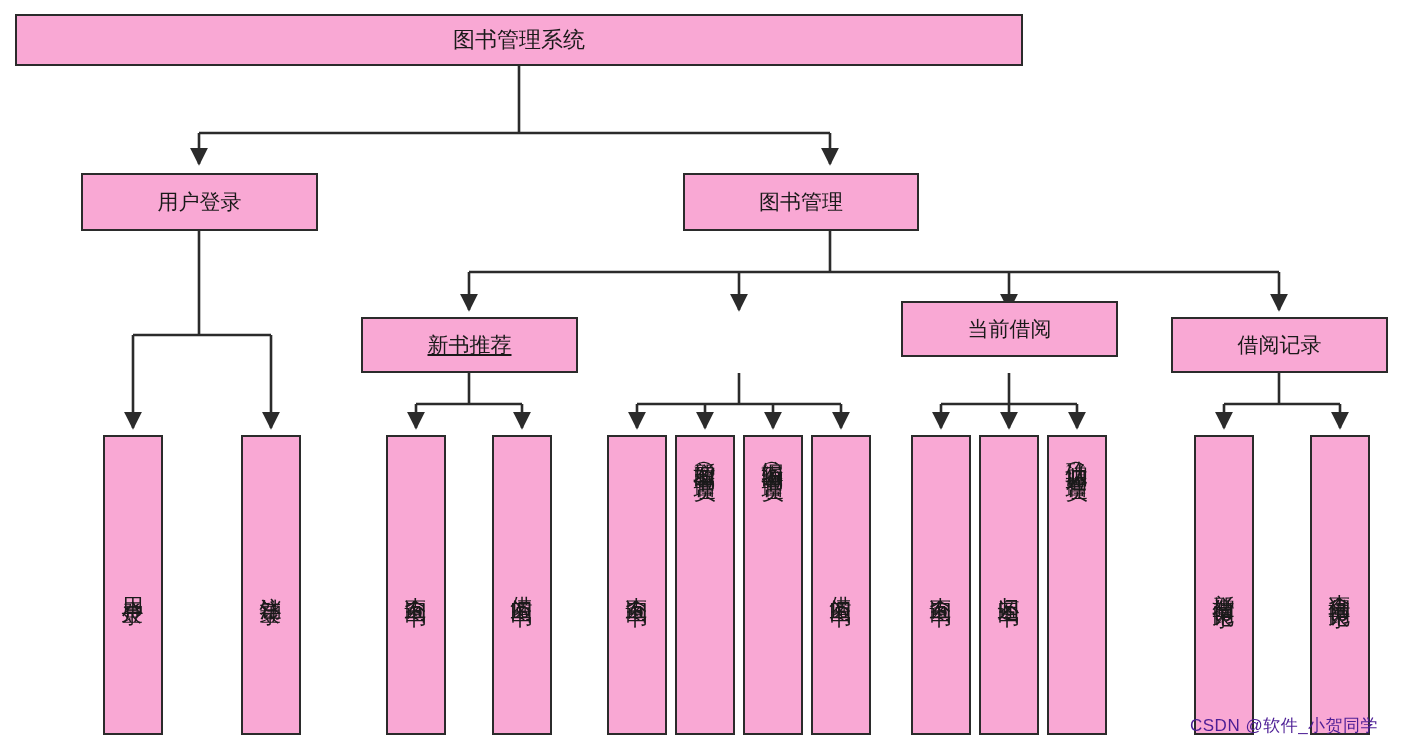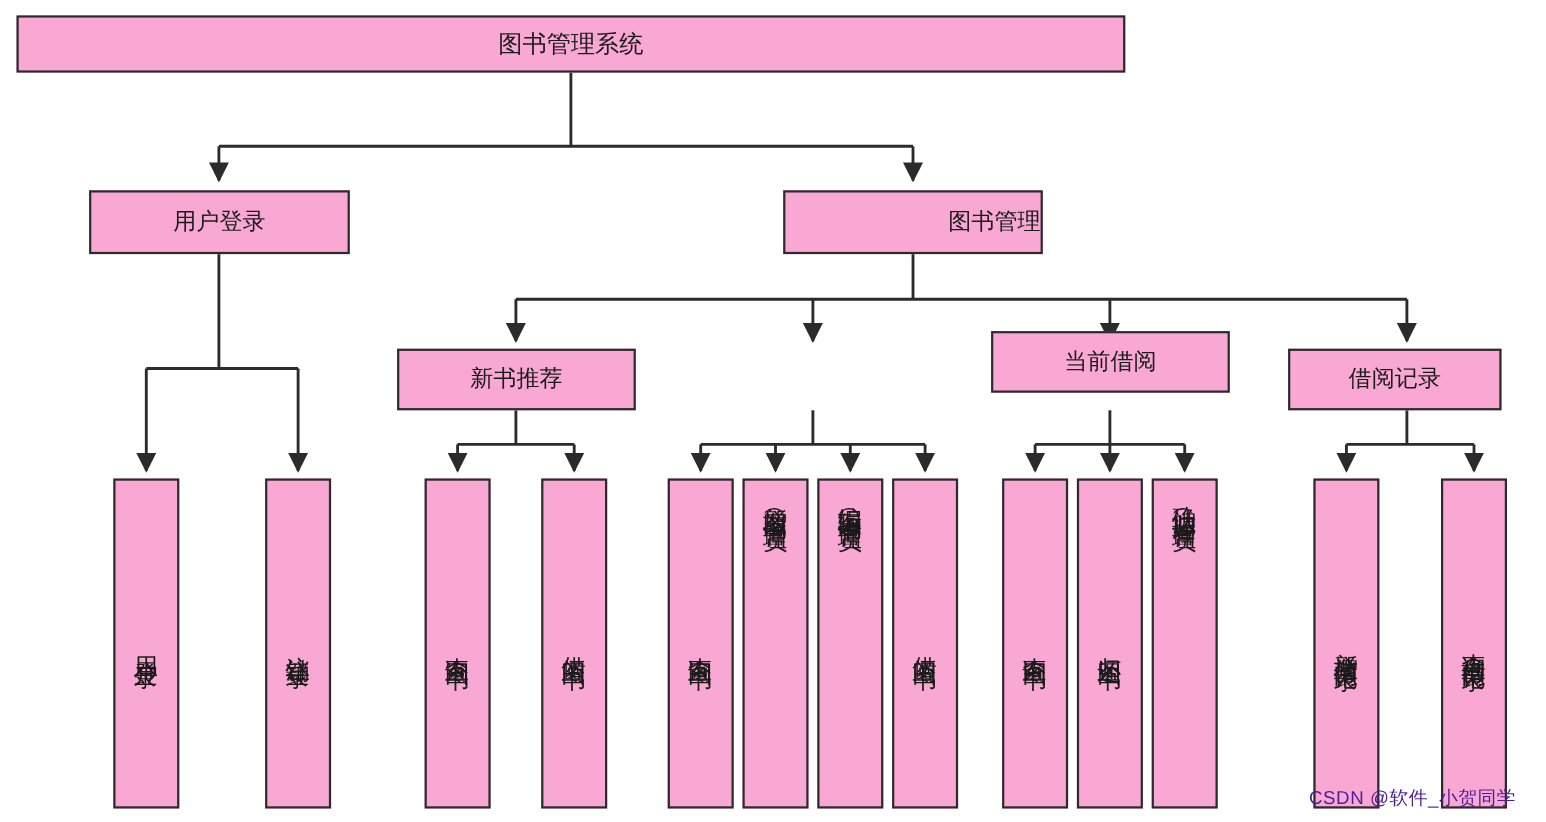--- a/index.html
+++ b/index.html
@@ -133,31 +133,31 @@
     </g>
   </svg>
 
   <div class="node horizontal root" style="left:15px; top:14px; width:1008px; height:52px;">
     <span class="node-label">图书管理系统</span>
   </div>
 
   <div class="node horizontal" style="left:81px; top:173px; width:237px; height:58px;">
     <span class="node-label">用户登录</span>
   </div>
-  <div class="node horizontal" style="left:712px; top:173px; width:236px; height:58px;justify-content:flex-end;">
+  <div class="node horizontal" style="left:683px; top:173px; width:236px; height:58px;">
     <span class="node-label">图书管理</span>
   </div>
 
-  <div class="node horizontal" style="left:361px; top:317px; width:217px; height:56px;">
+  <div class="node horizontal" style="left:361px; top:317px; width:217px; height:56px;text-decoration:underline;">
     <span class="node-label">新书推荐</span>
   </div>
   <div class="node horizontal" style="left:901px; top:301px; width:217px; height:56px;">
     <span class="node-label">当前借阅</span>
   </div>
-  <div class="node horizontal" style="left:1171px; top:317px; width:194px; height:56px;justify-content:center;">
+  <div class="node horizontal" style="left:1171px; top:317px; width:217px; height:56px;justify-content:center;">
     <span class="node-label">借阅记录</span>
   </div>
 
   <div class="node leaf" style="left:103px; top:435px; width:60px; height:300px;">
     <span class="node-label">用户登录</span>
   </div>
   <div class="node leaf" style="left:241px; top:435px; width:60px; height:300px;">
     <span class="node-label">注销登录</span>
   </div>
 

